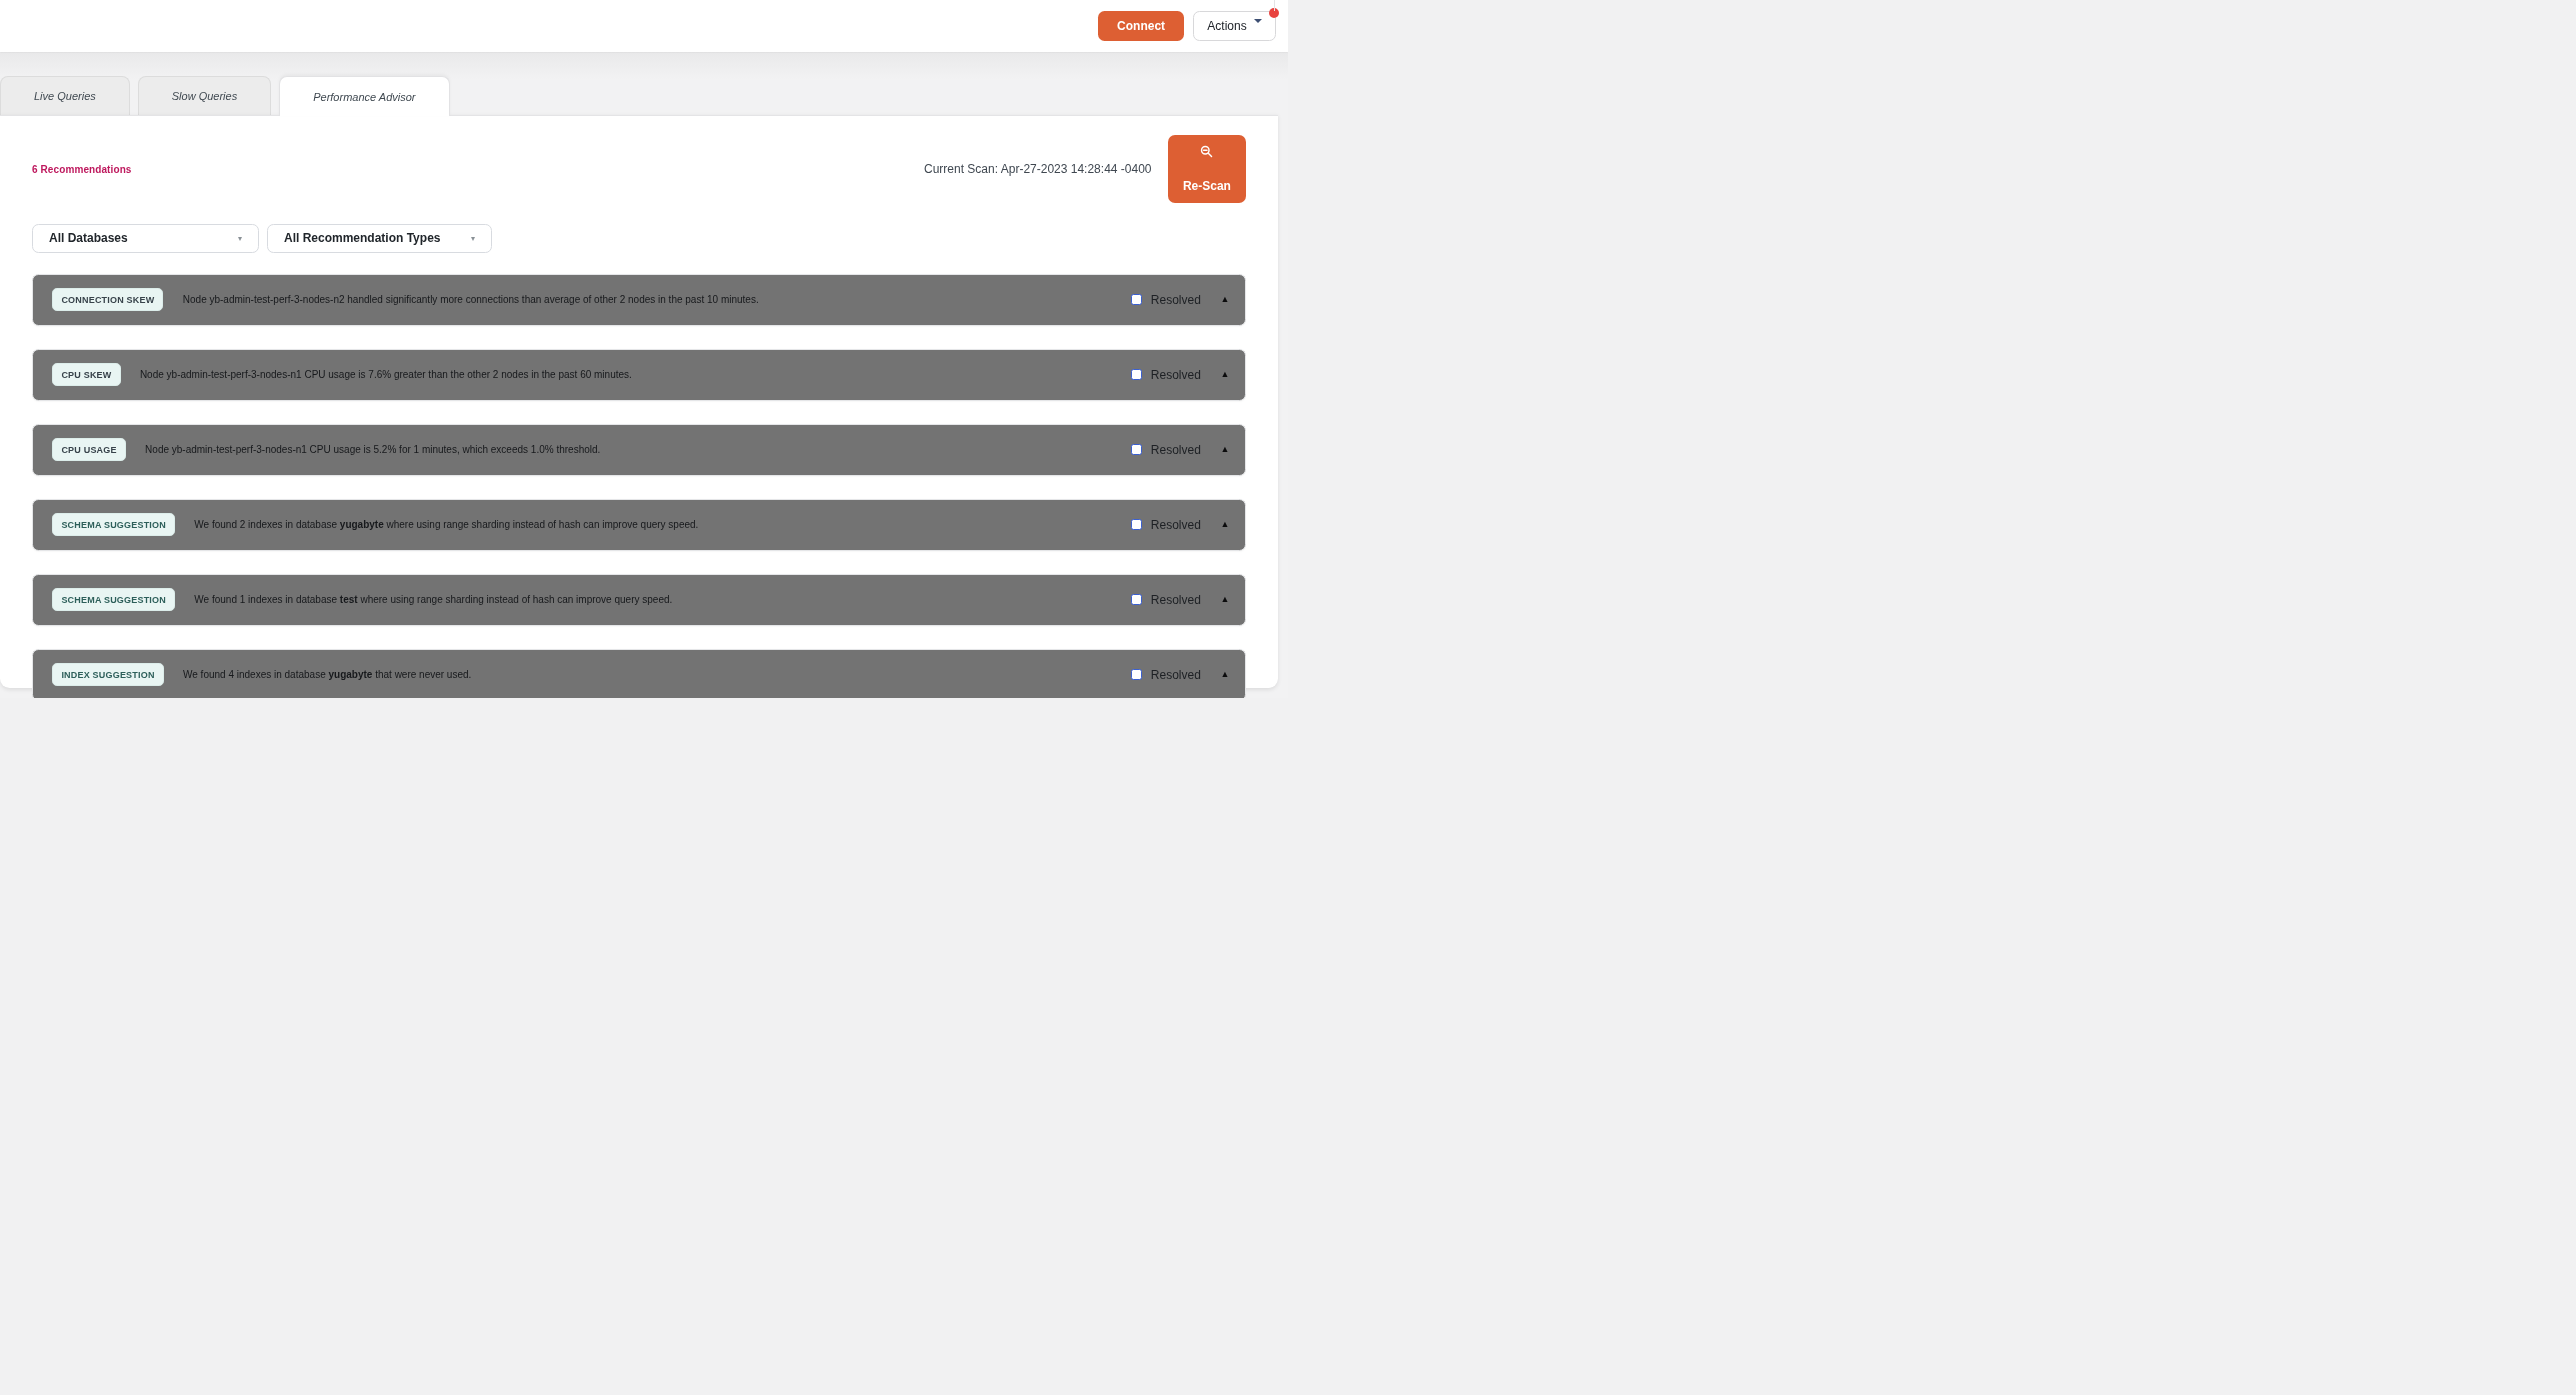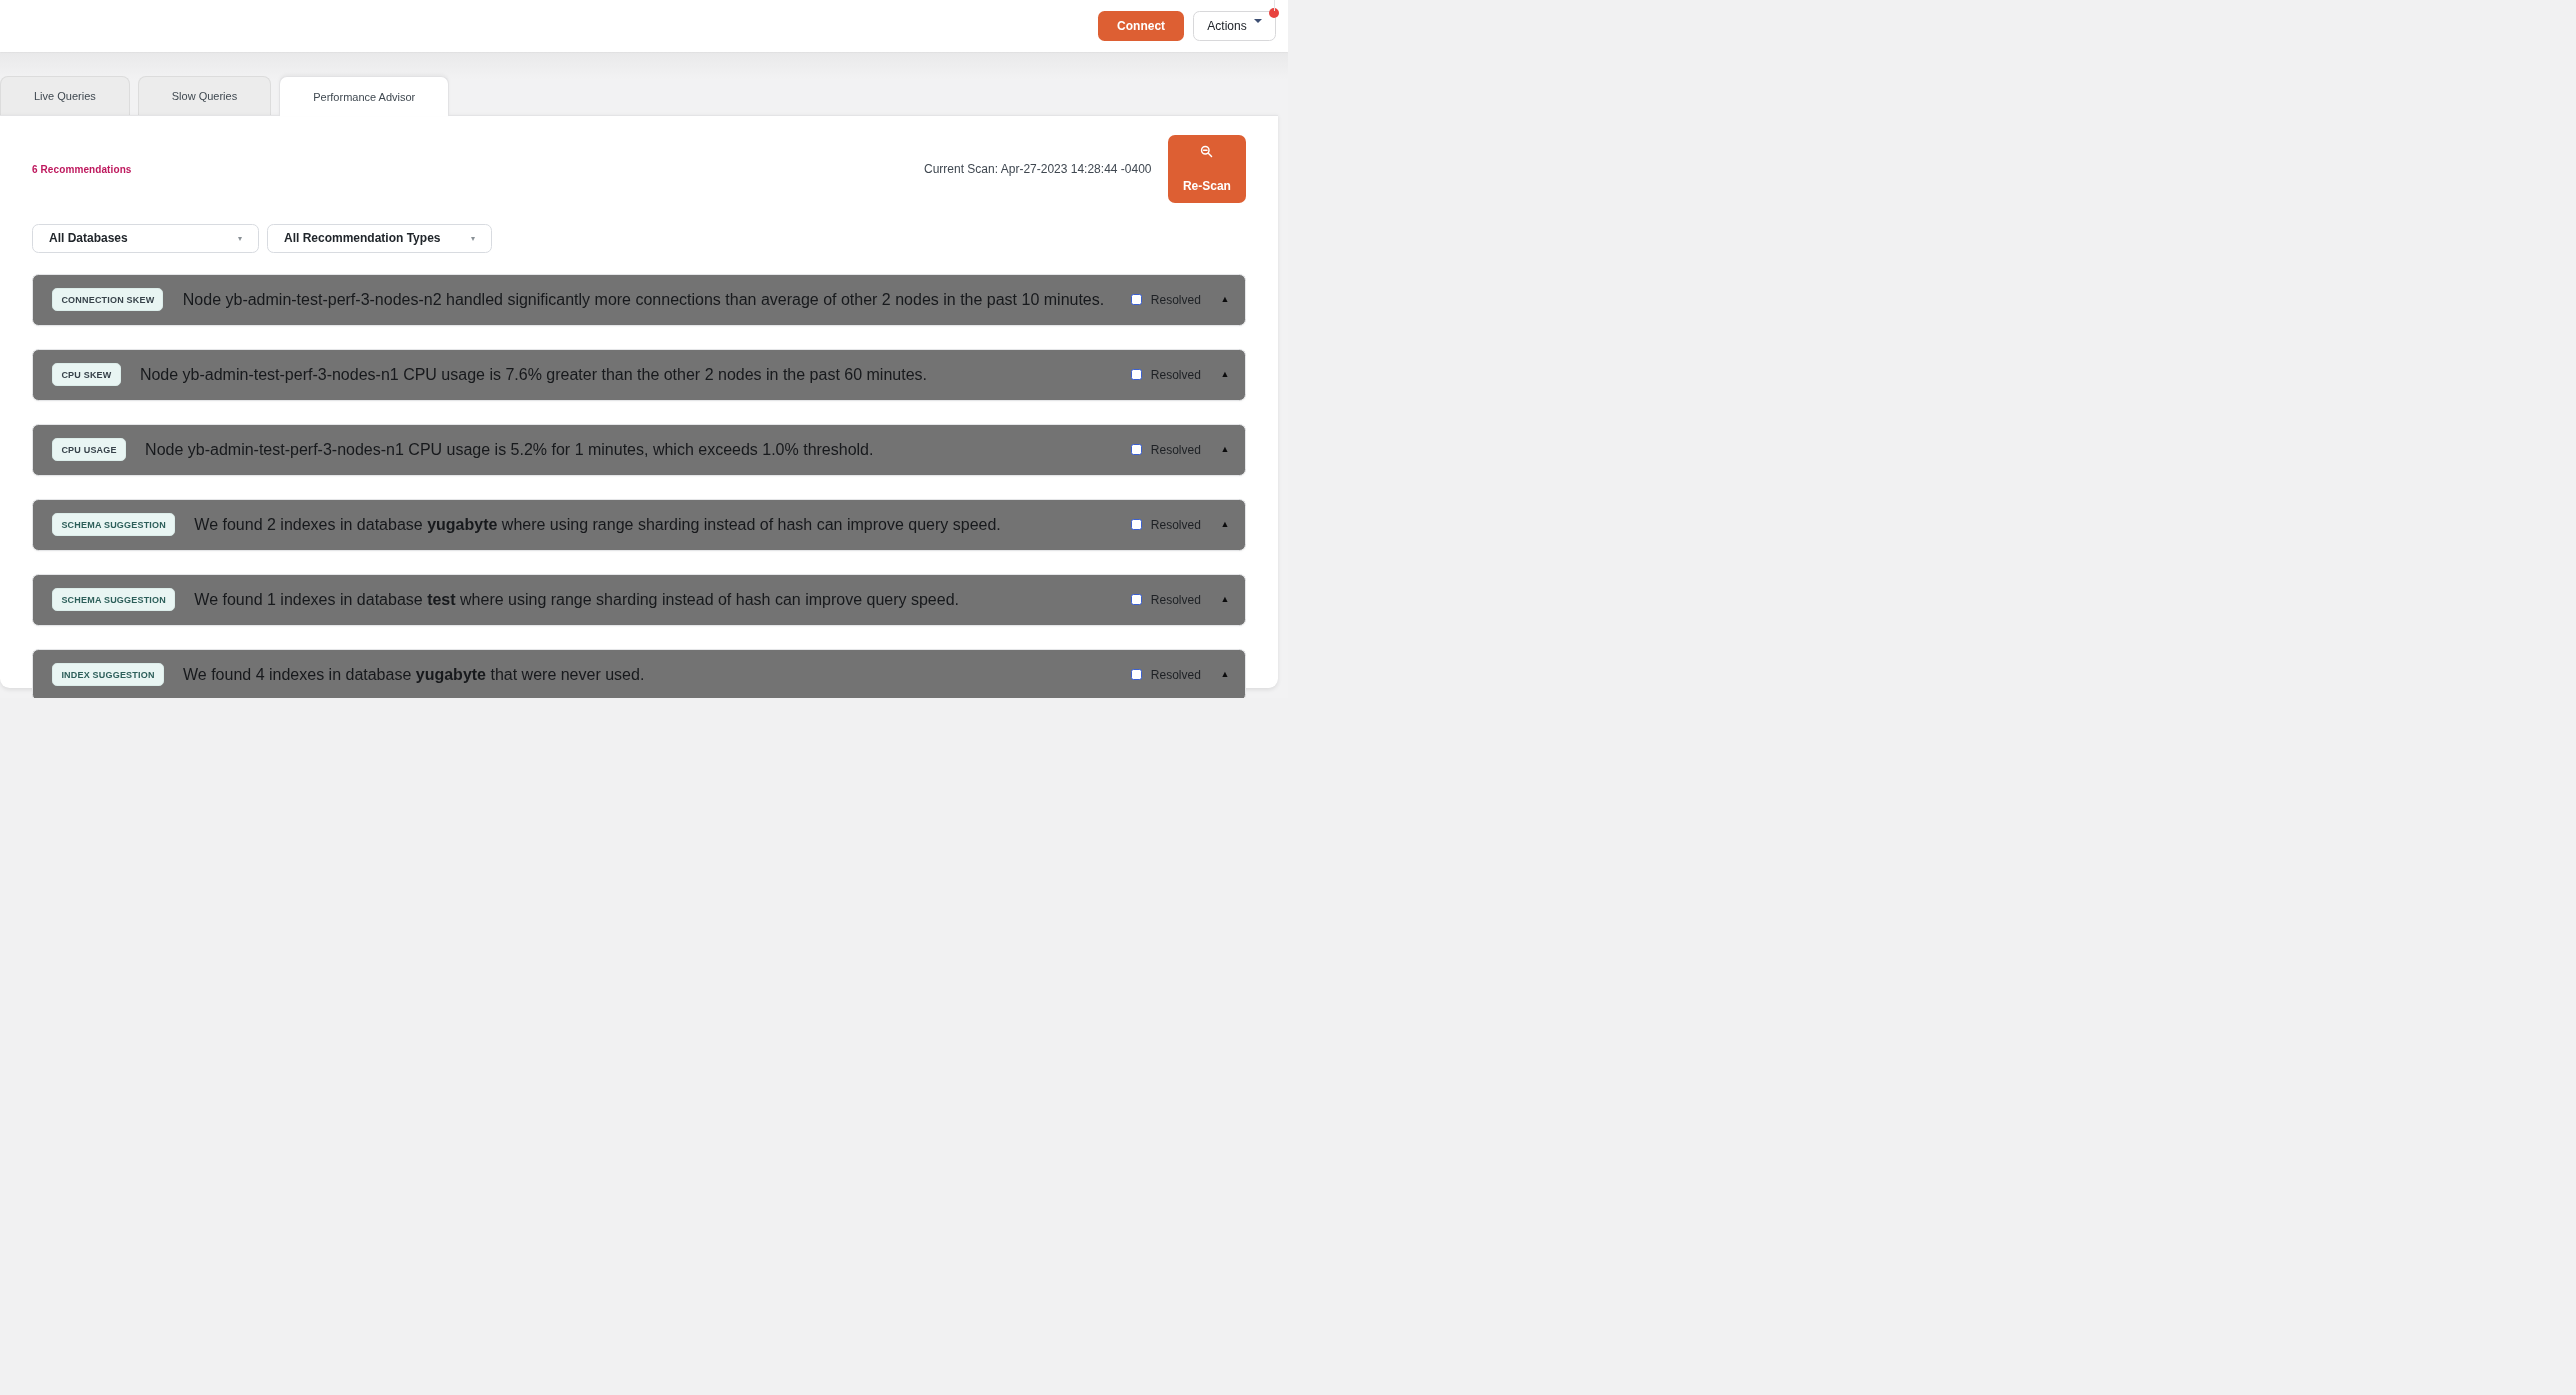--- a/index.html
+++ b/index.html
@@ -58,20 +58,21 @@
     background:linear-gradient(#e9e9ea, #f2f2f3 27.5px);
     padding:0;
   }
   .tabs-row { display:flex; gap:8px; padding-top:24px; height:63px; }
   .tab {
     height:39px; display:flex; align-items:center; justify-content:center;
     padding:0 33px; font-size:11px; color:#3f4850;
     background:#ececec; border:0.8px solid #dcdcdc; border-bottom:none;
     border-radius:8px 8px 0 0; cursor:pointer; position:relative; z-index:1;
     white-space:nowrap;
+    font-style:italic;
   }
   .tab.active {
     background:#ffffff; border-color:#e2e2e4; z-index:3; height:40px; margin-bottom:-0.8px;
     box-shadow:0 -1.6px 3.2px rgba(0,0,0,0.04);
   }
 
   .panel {
     position:relative; z-index:2;
     background:#ffffff; margin-right:9.7px; height:573px;
     border-top:0.8px solid #e4e4e6;
@@ -106,21 +107,21 @@
     display:flex; align-items:center; padding:0 16px 0 19.4px;
     box-shadow:0 0.8px 1.6px rgba(0,0,0,0.03); cursor:pointer;
   }
   .badge {
     background:#e9f5f3; border:0.8px solid #dcedea; border-radius:4.9px;
     font-size:9px; font-weight:700; letter-spacing:0.2px;
     padding:5.7px 8px; white-space:nowrap; text-transform:uppercase;
   }
   .badge-slate { color:#37424a; }
   .badge-teal  { color:#2d5f5a; }
-  .card-text { margin-left:19.4px; font-size:16px; color:#17191c; white-space:nowrap; }
+  .card-text { margin-left:19.4px; font-size:10px; color:#17191c; white-space:nowrap; }
   .card-text b { font-weight:700; }
   .card-right { margin-left:auto; display:flex; align-items:center; gap:9px; }
   .checkbox {
     width:11.3px; height:11.3px; border:1.6px solid #3a5fd0; border-radius:2.4px; background:#fff;
     cursor:pointer; flex:none;
   }
   .resolved-label { font-size:12px; color:#1d2024; margin-right:10.5px; }
   .collapse-caret { font-size:9px; color:#0b0b0c; cursor:pointer; line-height:1; }
 </style>
 </head>

